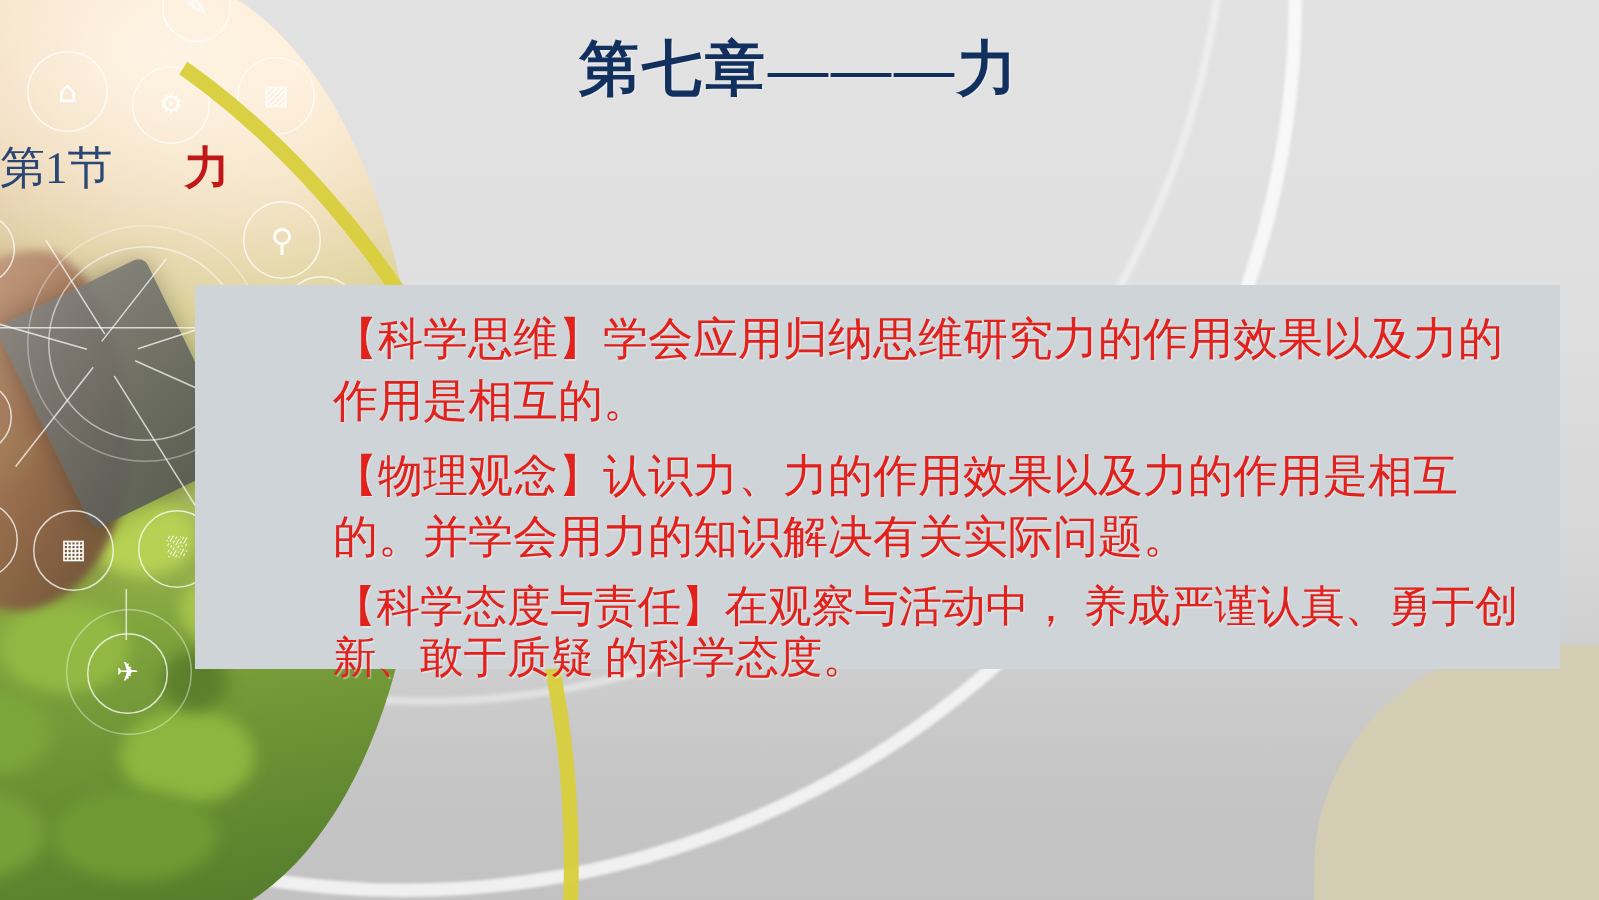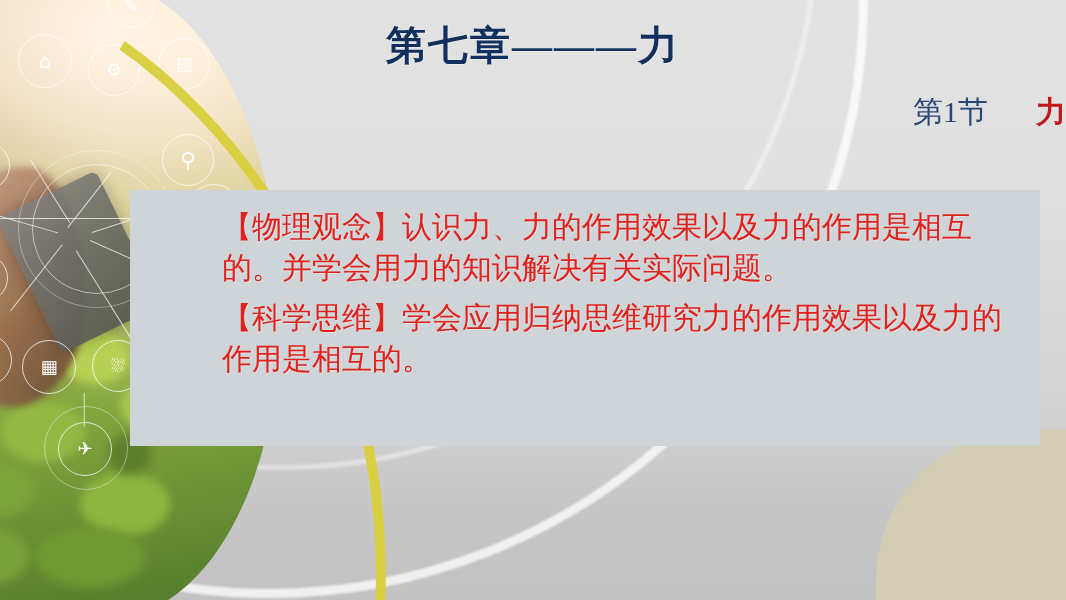--- a/index.html
+++ b/index.html
@@ -185,21 +185,21 @@
   }
   .title-main .glyph-li {
     font-family: "DejaVu Sans", "Liberation Sans", sans-serif;
     font-weight: 700;
   }
   .title-sub {
     position: absolute;
     left: 0;
     right: 0;
     top: 92px;
-    text-align: right;
+    text-align: left;
     white-space: nowrap;
   }
   .title-sub .jie {
     color: #2a4674;
     font-size: 30px;
     font-family: "Liberation Serif", serif;
   }
   .title-sub .li-red {
     color: #c01718;
     font-size: 30px;
@@ -307,19 +307,20 @@
   <div class="content-panel"></div>
 
   <div class="title-main"><span>第七章———</span><span class="glyph-li">力</span></div>
 
   <div class="title-sub">
     <span class="jie">第1节</span><span class="li-red">力</span>
   </div>
 
 
   <div class="body-block">
+    <p class="para"><span class="tag">【科学思维】</span><span>学会应用归纳思维研究力的作用效果以及力的作用是相互的。</span></p>
+
     <p class="para"><span class="tag">【物理观念】</span><span>认识力、力的作用效果以及力的作用是相互的。并学会用力的知识解决有关实际问题。</span></p>
 
-    <p class="para"><span class="tag">【科学思维】</span><span>学会应用归纳思维研究力的作用效果以及力的作用是相互的。</span></p>
-
+    <p class="para tight"><span class="tag">【科学态度与责任】</span><span>在观察与活动中， 养成严谨认真、勇于创新、敢于质疑 的科学态度。</span></p>
   </div>
 
 </div>
 
 </body></html>

